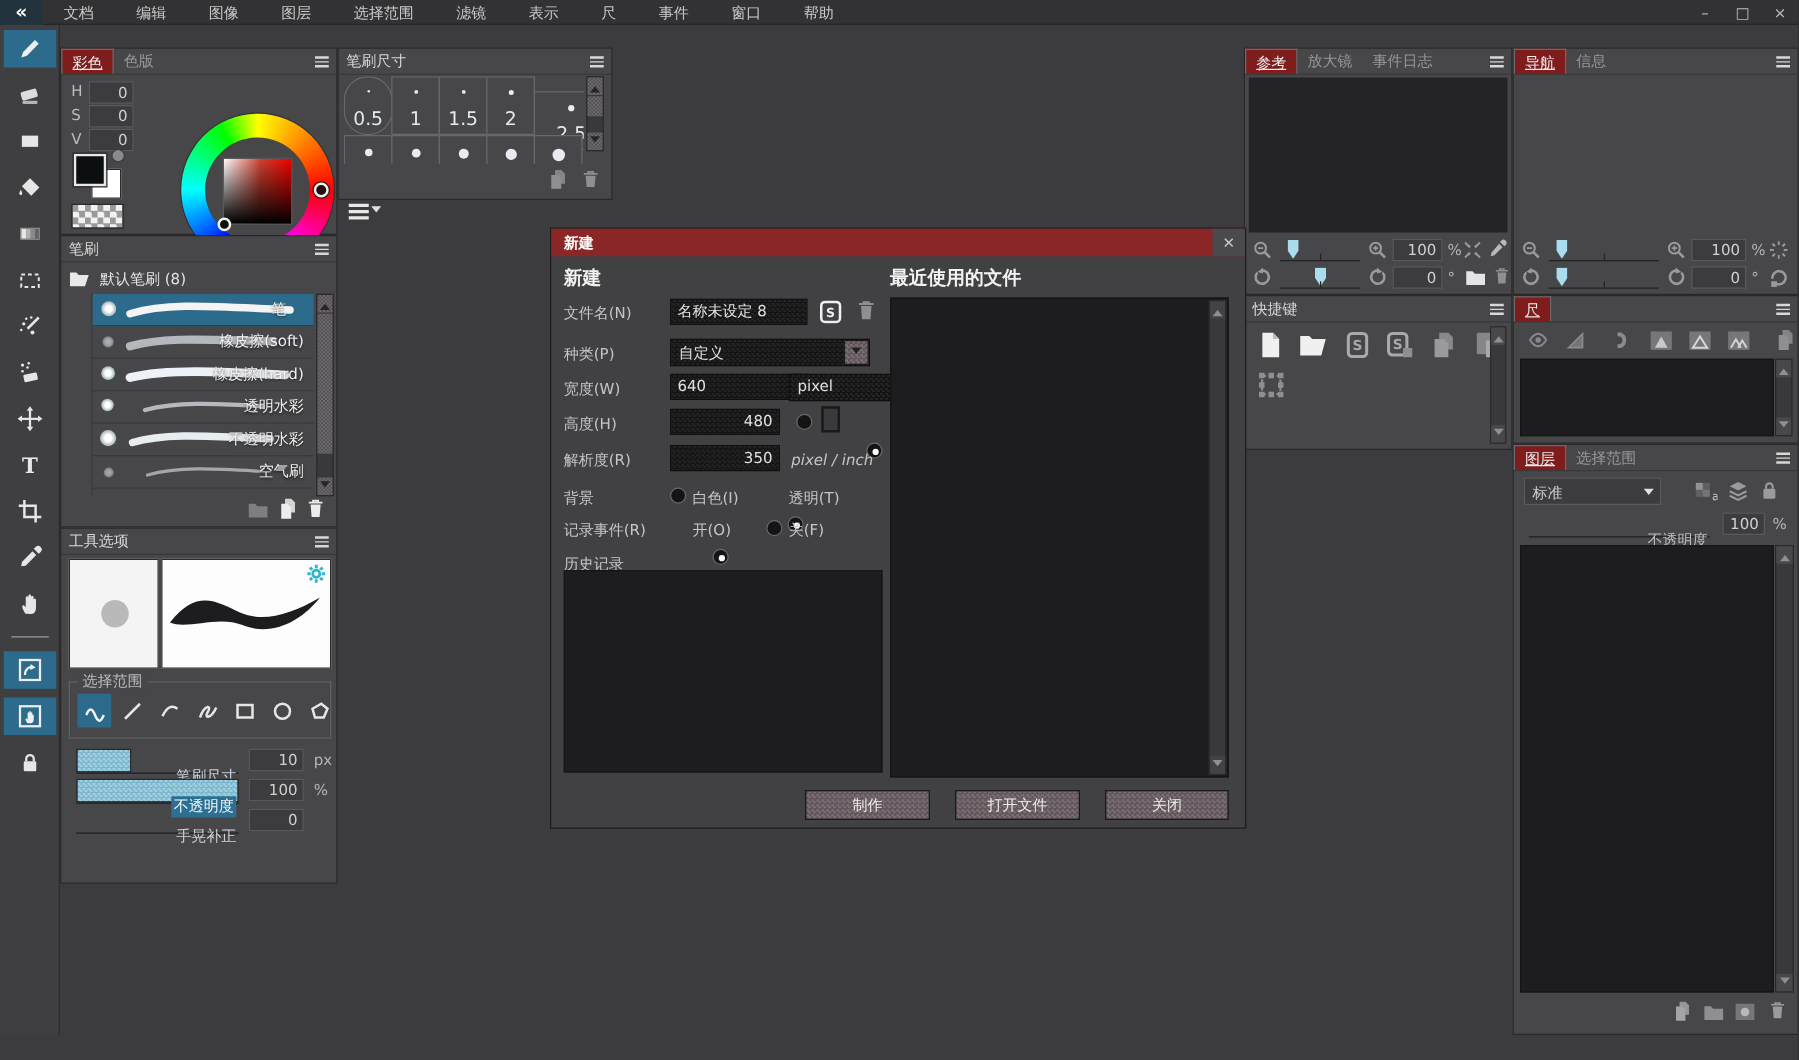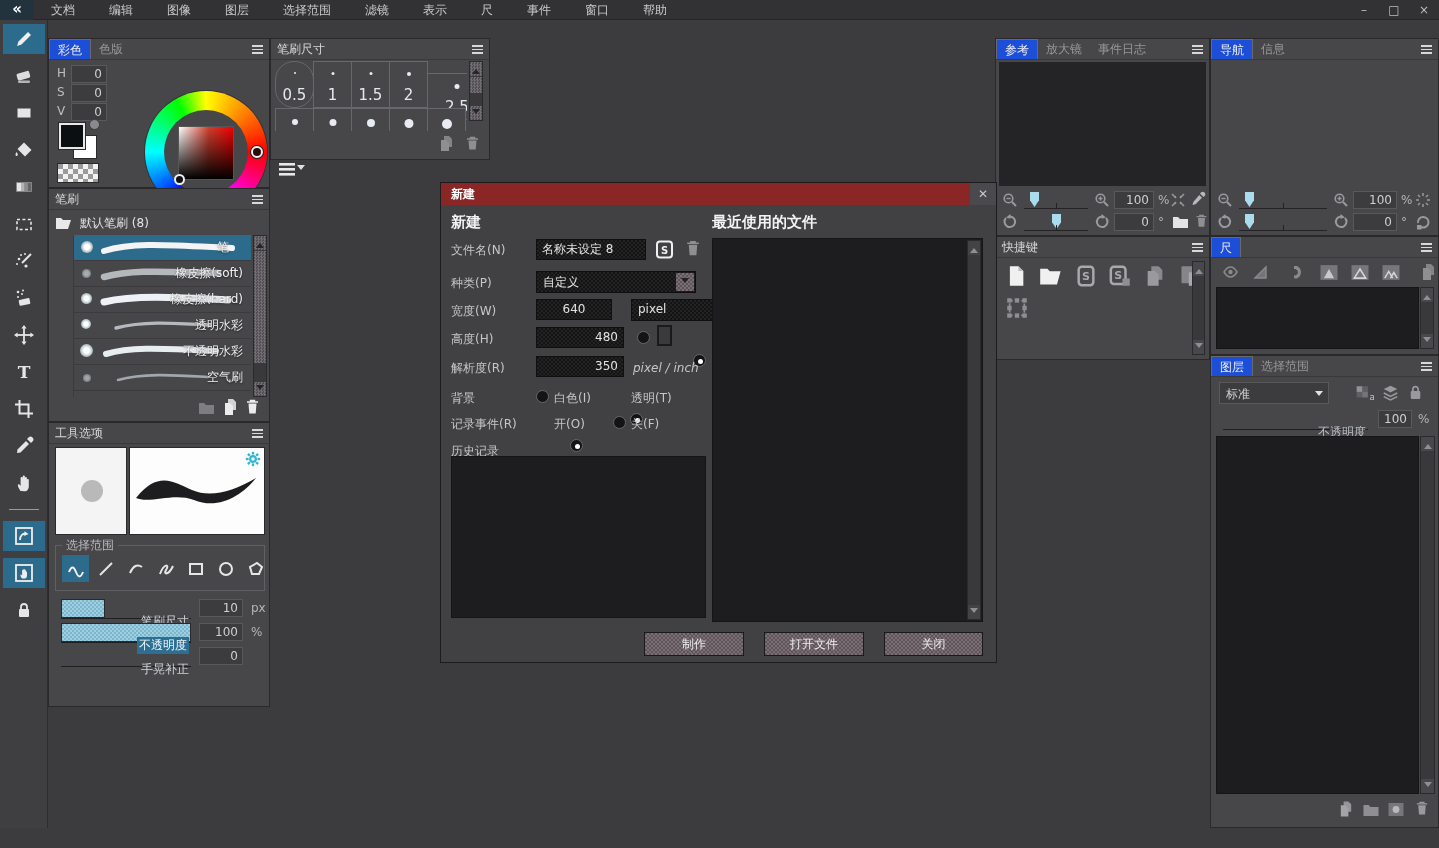--- a/index.html
+++ b/index.html
@@ -21,21 +21,21 @@
   .tbtn{width:42px;height:30px;display:flex;align-items:center;justify-content:center;margin-bottom:7px;flex:none;}
   .tbtn.sel{background:#2d6b8c;}
   .tdiv{width:30px;height:1px;background:#9a9a9c;margin:4px 0 11px 0;flex:none;}
   
   .panel{background:#47474a;border:1px solid #29292b;}
   .ptitle{height:20px;line-height:20px;padding-left:6px;color:#d8d8d8;border-bottom:1px solid #39393c;position:relative;}
   .burger{position:absolute;right:6px;top:6px;width:11px;height:9px;display:flex;flex-direction:column;justify-content:space-between;}
   .burger i{display:block;height:1.6px;background:#d8d8d8;}
   .ptabs{height:20px;display:flex;align-items:stretch;border-bottom:1px solid #39393c;position:relative;}
   .tab{padding:0 8px;line-height:20px;color:#979799;}
-  .tab.active{background:#1d4ed8;color:#ececec;border:1px solid #6a6a6e;border-bottom:none;}
+  .tab.active{background:#7f1d1d;color:#ececec;border:1px solid #6a6a6e;border-bottom:none;text-decoration:underline;}
   
   .noise-dark{background:repeating-conic-gradient(#232323 0% 25%,#141414 0% 50%) 0 0/4px 4px;}
   .noise-btn{background:repeating-conic-gradient(#7b6e74 0% 25%,#5d5459 0% 50%) 0 0/4px 4px;}
   .noise-thumb{background:repeating-conic-gradient(#716d72 0% 25%,#504c51 0% 50%) 0 0/3px 3px;}
   .noise-teal{background:repeating-conic-gradient(#9fd0e2 0% 25%,#7db5cc 0% 50%) 0 0/4px 4px;}
   .checker{background:repeating-conic-gradient(#f2f2f2 0% 25%,#9a9a9a 0% 50%) 0 0/10px 10px;}
   .val{background:#3c3c3e;border:1px solid #59595c;color:#cfcfcf;text-align:right;padding:0 4px;line-height:16px;height:18px;}
   .radio{width:13px;height:13px;border-radius:50%;background:#141414;border:1px solid #68686c;display:inline-block;vertical-align:-3px;}
   .radio.sel{position:relative;}
   .radio.sel::after{content:"";position:absolute;left:4px;top:4px;width:5px;height:5px;border-radius:50%;background:#fff;}
@@ -613,21 +613,21 @@
 
     <div class="abs dlbl" style="left:10px;top:90px;">种类(P)</div>
     <div class="abs noise-dark" style="left:95px;top:88px;width:160px;height:22px;border:1px solid #0f0f0f;">
       <span class="abs" style="left:6px;top:2px;color:#e2e2e2;">自定义</span>
       <span class="ddbtn noise-btn">
           <span class="caret-dk"></span>
         </span>
     </div>
 
     <div class="abs dlbl" style="left:10px;top:118px;">宽度(W)</div>
-    <div class="abs din noise-dark" style="left:95px;top:116px;width:76px;height:21px;text-align:center;">640</div>
+    <div class="abs din noise-dark" style="left:95px;top:116px;width:112px;height:21px;text-align:left;">640</div>
     <div class="abs noise-dark" style="left:190px;top:116px;width:116px;height:22px;border:1px solid #0f0f0f;">
       <span class="abs" style="left:6px;top:2px;color:#e2e2e2;">pixel</span>
       <span class="ddbtn noise-btn">
           <span class="caret-dk"></span>
         </span>
     </div>
 
     <div class="abs dlbl" style="left:10px;top:146px;">高度(H)</div>
     <div class="abs din noise-dark" style="left:95px;top:144px;width:88px;height:21px;text-align:right;">480</div>
     <span class="abs radio" style="left:196px;top:148px;"></span>

